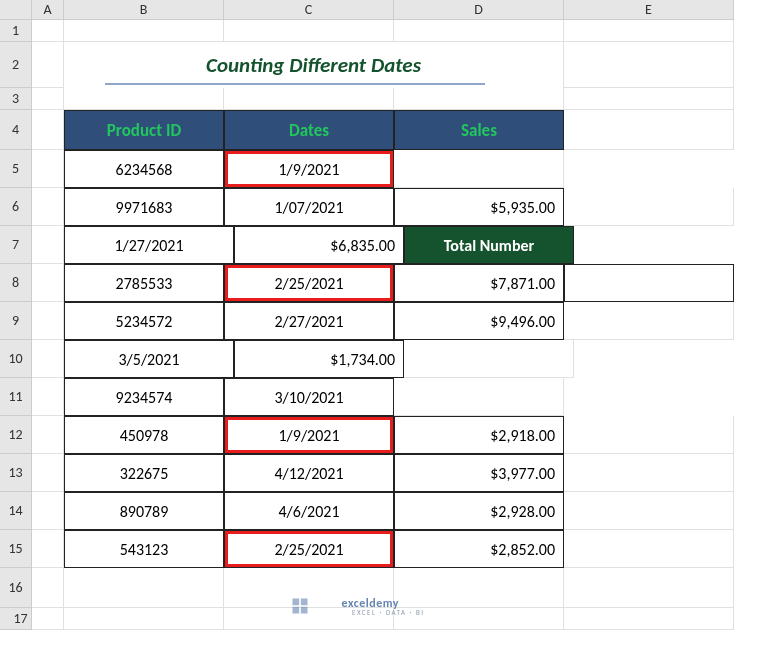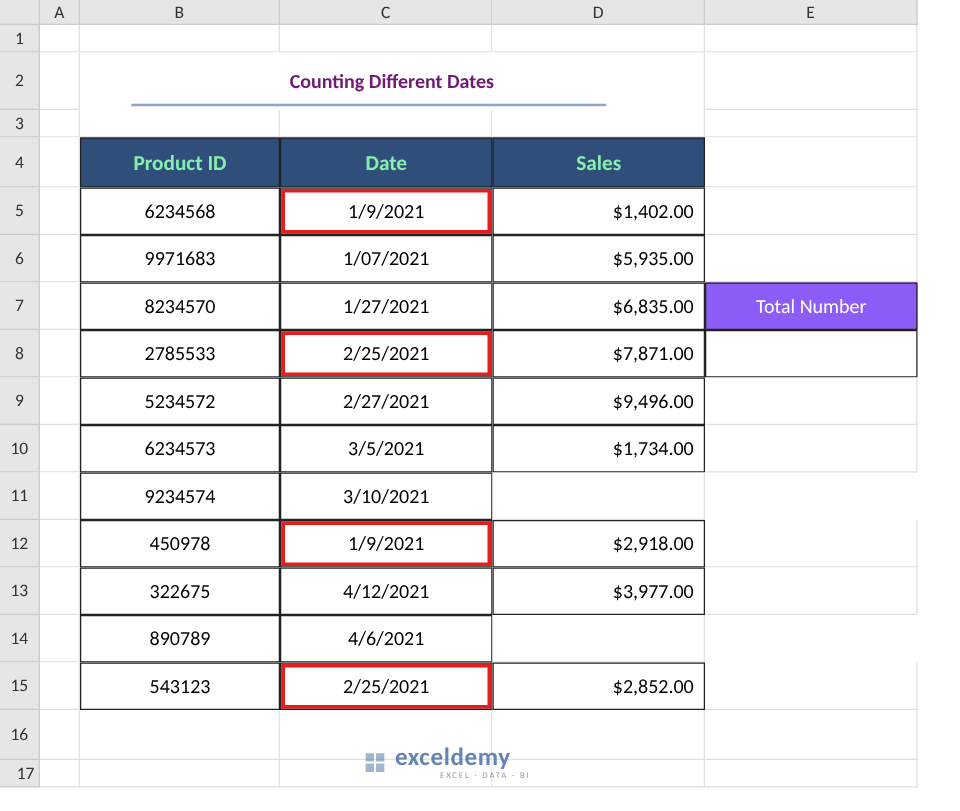--- a/index.html
+++ b/index.html
@@ -24,41 +24,41 @@
 
   .r1 .row-h, .r1 .cell { height: 22px; }
   .r2 .row-h, .r2 .cell { height: 46px; }
   .r3 .row-h, .r3 .cell { height: 22px; }
   .r4 .row-h, .r4 .cell { height: 40px; }
   .rdata .row-h, .rdata .cell { height: 38px; }
   .r16 .row-h, .r16 .cell { height: 40px; }
   .r17 .row-h, .r17 .cell { height: 22px; padding-left: 10px; }
 
   
-  .title-cell { justify-content: center; font-weight: bold; font-size: 16px; color: #701a75; border-right: 1px solid #e0e0e0; border-bottom: none; }
+  .title-cell { justify-content: center; font-style: italic; font-weight: bold; font-size: 21px; color: #14532d; border-right: 1px solid #e0e0e0; border-bottom: none; }
   .title-underline { position: absolute; top: 83px; left: 105px; width: 380px; height: 2px; background: #8fa5c9; }
 
   
-  .th { background: #2f4e7a; color: #86efac; font-weight: bold; font-size: 17px; justify-content: center; border: 1px solid #222; }
+  .th { background: #2f4e7a; color: #22c55e; font-weight: bold; font-size: 17px; justify-content: center; border: 1px solid #222; }
   
   .td { border: 1px solid #222; justify-content: center; font-size: 16px; color: #000000; }
   .td-sales { justify-content: flex-end; }
 
   
   .hl { box-shadow: inset 0 0 0 3px #e71c1c; }
 
   
-  .total-h { background: #8b5cf6; color: #fff; font-weight: normal; font-size: 16px; justify-content: center; border: 1px solid #222; }
+  .total-h { background: #14532d; color: #fff; font-weight: bold; font-size: 16px; justify-content: center; border: 1px solid #222; }
   .total-v { border: 1px solid #222; background:#fff; }
 
   
   .watermark { position: absolute; left: 290px; top: 596px; display: flex; align-items: center; gap: 6px; opacity: 0.85; }
   .watermark svg { width: 20px; height: 20px; }
   .wm-text { display:flex; flex-direction:column; line-height:1; }
-  .wm-main { font-size: 20px; font-weight:600; color: #4a6fa5; letter-spacing:0.5px; }
+  .wm-main { font-size: 12px; font-weight:600; color: #4a6fa5; letter-spacing:0.5px;text-align:center; }
   .wm-sub { font-size: 7px; color: #7a8aa0; letter-spacing:1.5px;padding-left:36px; }
 
 </style>
 </head>
 <body>
 
 <div class="grid">
 
   <div class="col-headers">
     <div class="corner"></div>
@@ -93,46 +93,44 @@
       <div class="cell colB"></div>
       <div class="cell colC"></div>
       <div class="cell colD"></div>
       <div class="cell colE"></div>
     </div>
 
     <div class="row r4">
       <div class="row-h">4</div>
       <div class="cell colA"></div>
       <div class="cell th colB">Product ID</div>
-      <div class="cell th colC">Date</div>
+      <div class="cell th colC">Dates</div>
       <div class="cell th colD">Sales</div>
       <div class="cell colE"></div>
     </div>
 
     <div id="data-rows">
         <div class="row rdata">
           <div class="row-h">5</div>
           <div class="cell colA"></div>
           <div class="cell td colB">6234568</div>
           <div class="cell td colC hl">1/9/2021</div>
-          <div class="cell td td-sales colD">$1,402.00</div>
           <div class="cell colE"></div>
         </div>
         <div class="row rdata">
           <div class="row-h">6</div>
           <div class="cell colA"></div>
           <div class="cell td colB">9971683</div>
           <div class="cell td colC">1/07/2021</div>
           <div class="cell td td-sales colD">$5,935.00</div>
           <div class="cell colE"></div>
         </div>
         <div class="row rdata">
           <div class="row-h">7</div>
           <div class="cell colA"></div>
-          <div class="cell td colB">8234570</div>
           <div class="cell td colC">1/27/2021</div>
           <div class="cell td td-sales colD">$6,835.00</div>
           <div class="cell colE total-h">Total Number</div>
         </div>
         <div class="row rdata">
           <div class="row-h">8</div>
           <div class="cell colA"></div>
           <div class="cell td colB">2785533</div>
           <div class="cell td colC hl">2/25/2021</div>
           <div class="cell td td-sales colD">$7,871.00</div>
@@ -142,21 +140,20 @@
           <div class="row-h">9</div>
           <div class="cell colA"></div>
           <div class="cell td colB">5234572</div>
           <div class="cell td colC">2/27/2021</div>
           <div class="cell td td-sales colD">$9,496.00</div>
           <div class="cell colE"></div>
         </div>
         <div class="row rdata">
           <div class="row-h">10</div>
           <div class="cell colA"></div>
-          <div class="cell td colB">6234573</div>
           <div class="cell td colC">3/5/2021</div>
           <div class="cell td td-sales colD">$1,734.00</div>
           <div class="cell colE"></div>
         </div>
         <div class="row rdata">
           <div class="row-h">11</div>
           <div class="cell colA"></div>
           <div class="cell td colB">9234574</div>
           <div class="cell td colC">3/10/2021</div>
           <div class="cell colE"></div>
@@ -175,20 +172,21 @@
           <div class="cell td colB">322675</div>
           <div class="cell td colC">4/12/2021</div>
           <div class="cell td td-sales colD">$3,977.00</div>
           <div class="cell colE"></div>
         </div>
         <div class="row rdata">
           <div class="row-h">14</div>
           <div class="cell colA"></div>
           <div class="cell td colB">890789</div>
           <div class="cell td colC">4/6/2021</div>
+          <div class="cell td td-sales colD">$2,928.00</div>
           <div class="cell colE"></div>
         </div>
         <div class="row rdata">
           <div class="row-h">15</div>
           <div class="cell colA"></div>
           <div class="cell td colB">543123</div>
           <div class="cell td colC hl">2/25/2021</div>
           <div class="cell td td-sales colD">$2,852.00</div>
           <div class="cell colE"></div>
         </div>

